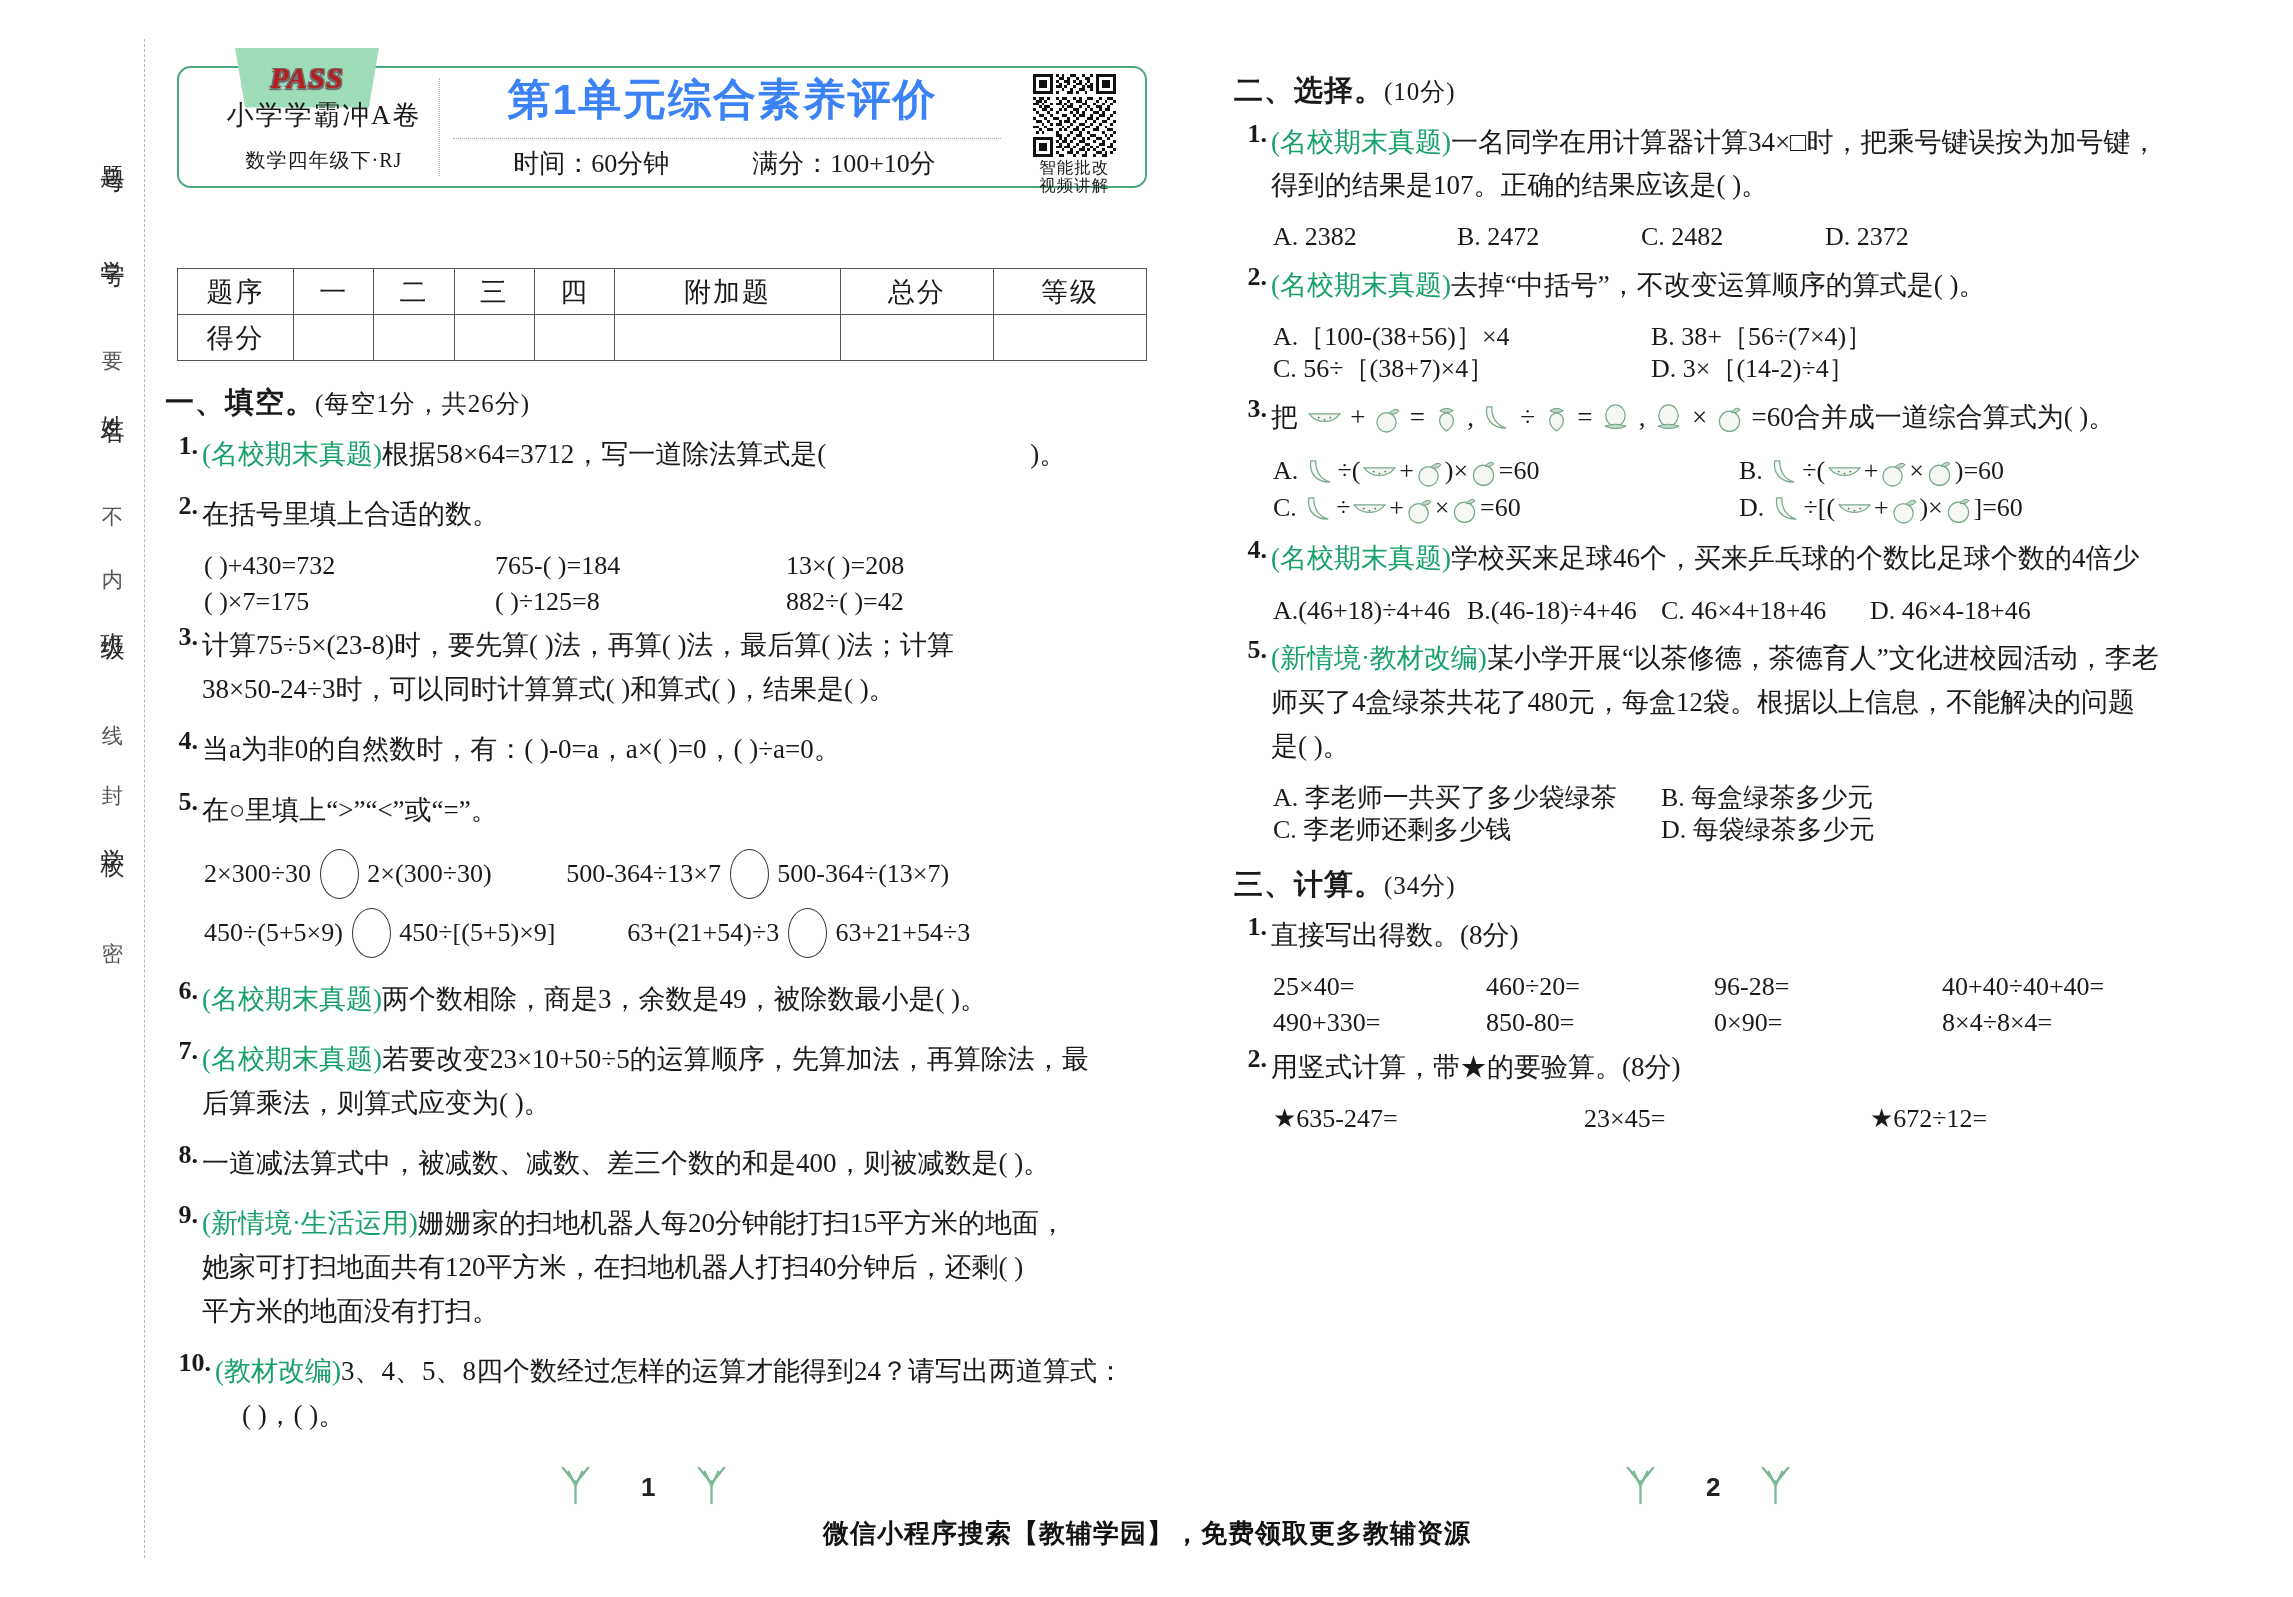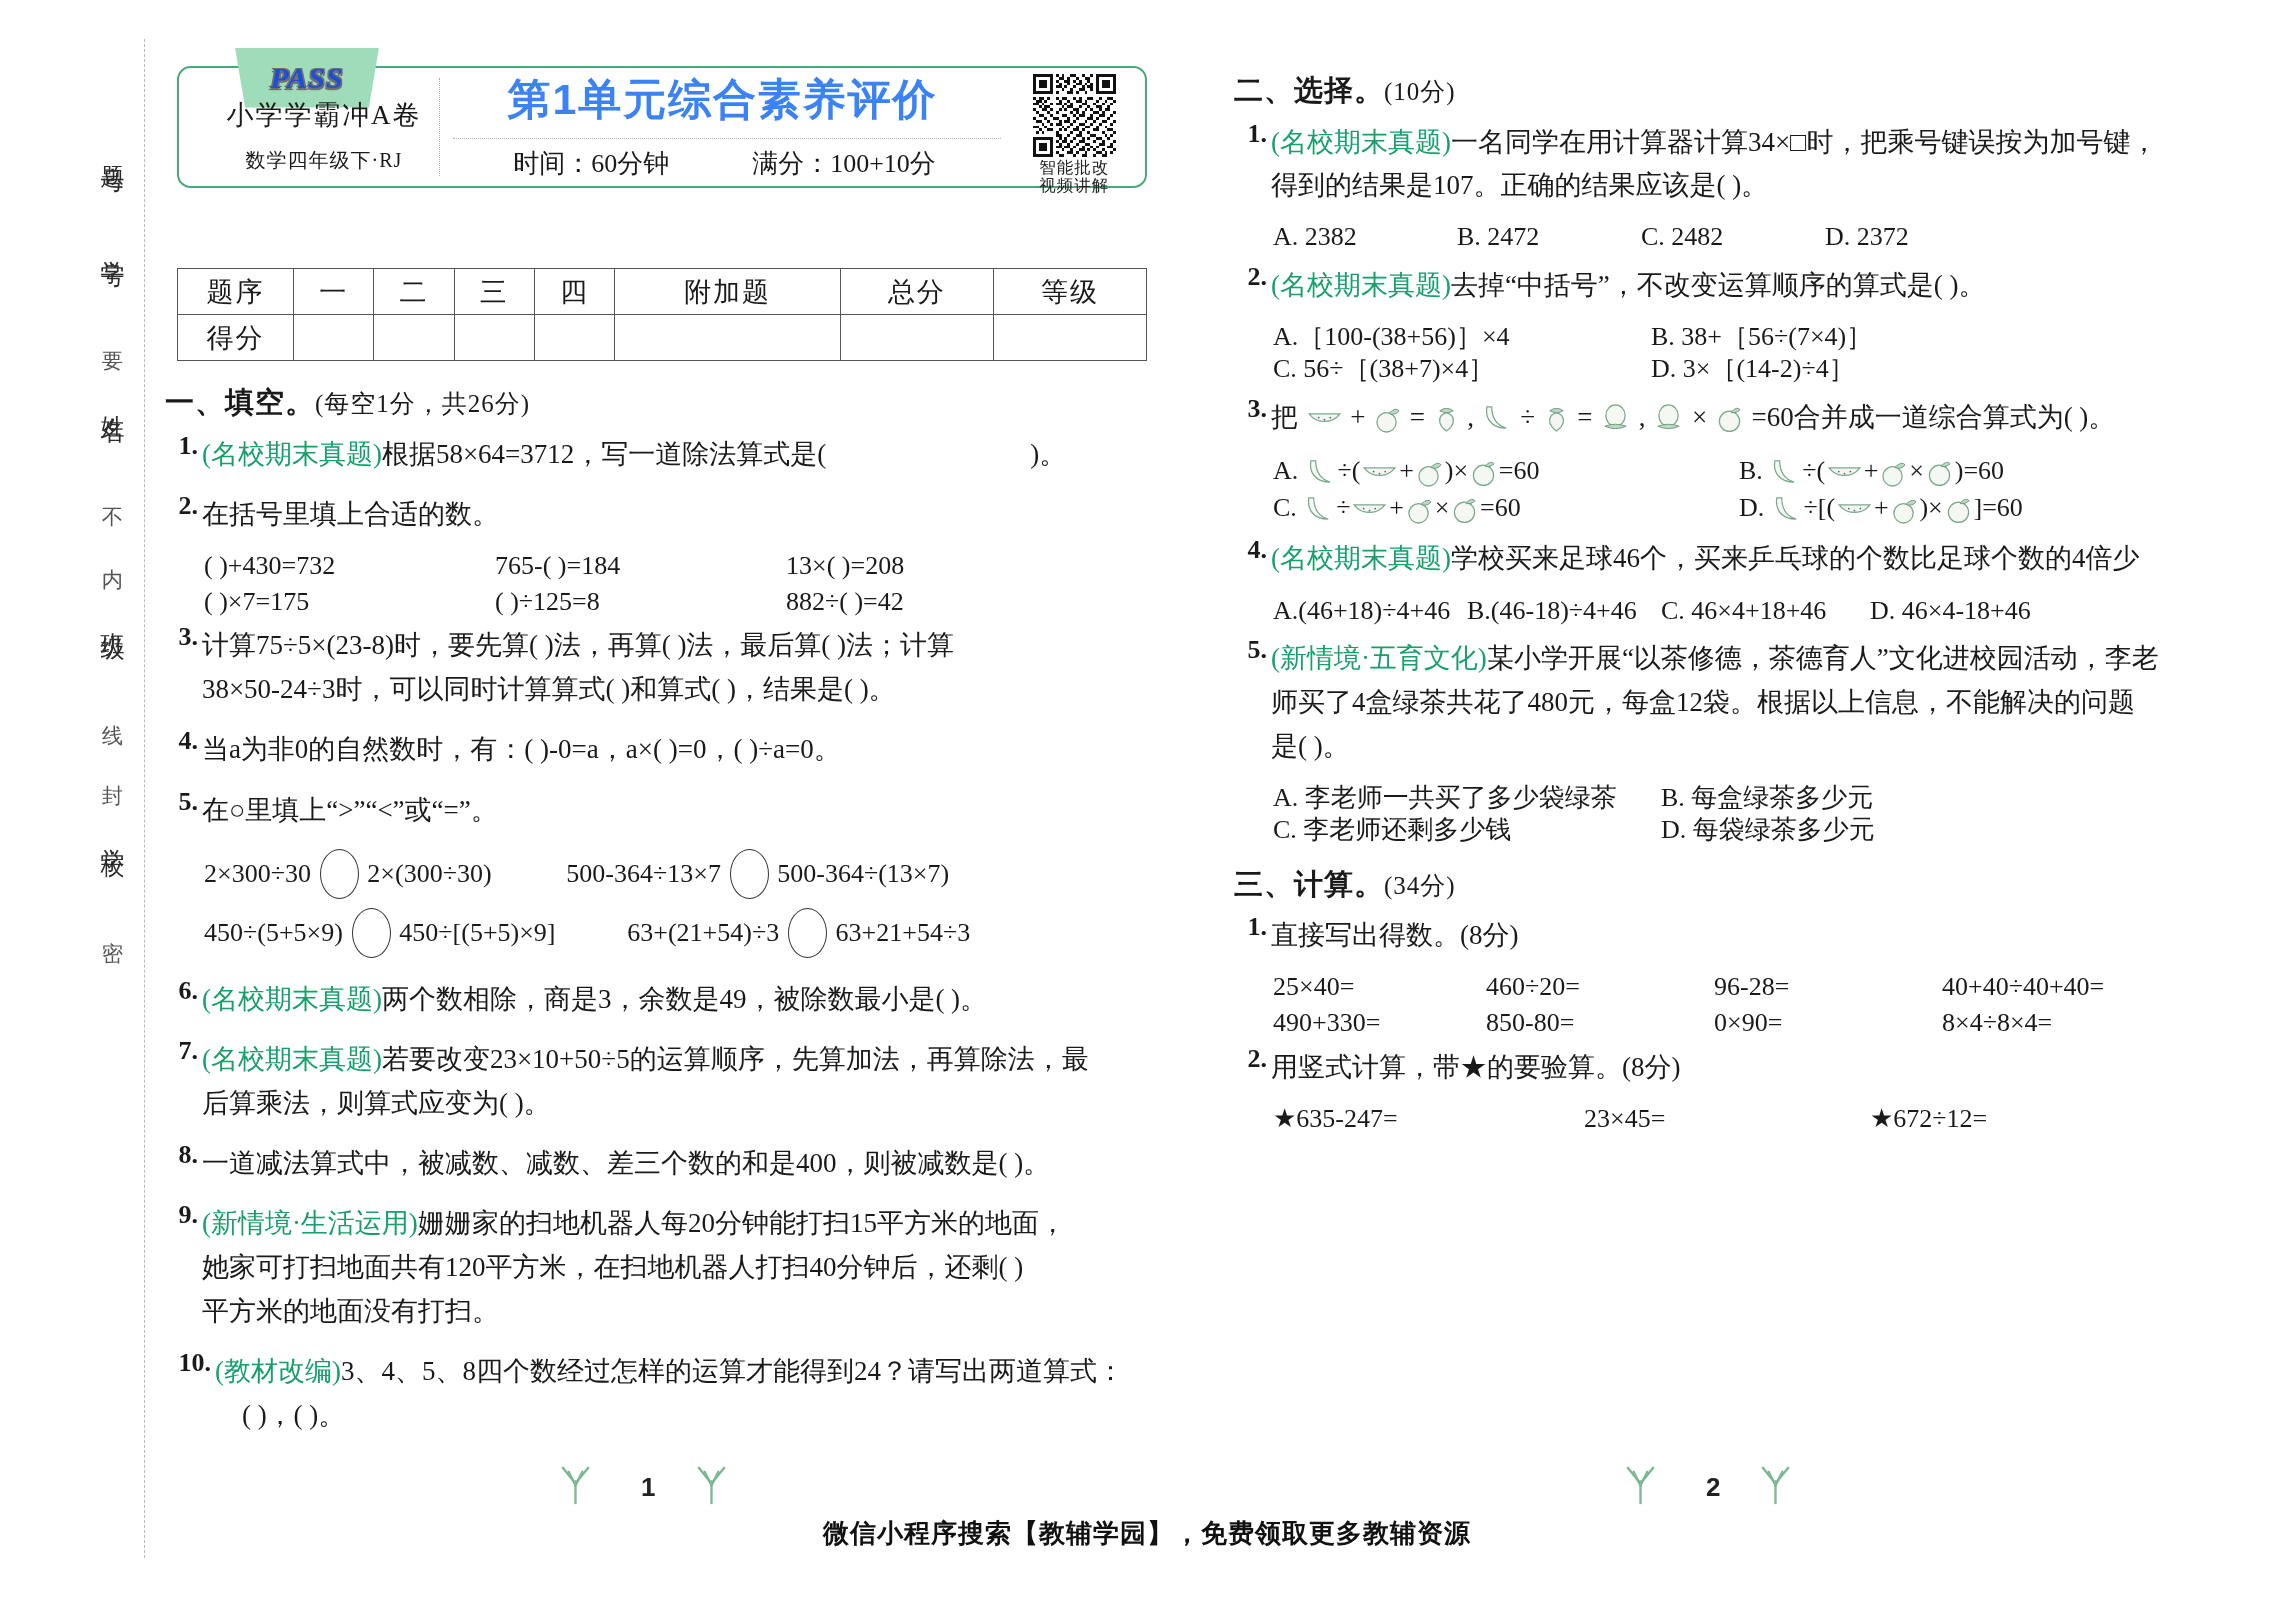--- a/index.html
+++ b/index.html
@@ -55,21 +55,21 @@
     left: 56px; top: -20.4px;
     width: 144px; height: 60px;
     background: #9fdcb9;
     clip-path: polygon(0 0, 100% 0, 93% 100%, 7% 100%);
     display: flex; align-items: center; justify-content: center;
   }
   .pass-text {
     font-family: "Liberation Serif", serif;
     font-weight: bold; font-style: italic;
     font-size: 30px;
-    color: #1d4ed8;
+    color: #b91c1c;
     letter-spacing: 1px;
     text-shadow:
       -1.5px -1.5px 0 #6f6f6f, 1.5px -1.5px 0 #6f6f6f,
       -1.5px 1.5px 0 #6f6f6f, 1.5px 1.5px 0 #6f6f6f,
        0 1.9px 1.9px rgba(0,0,0,.35);
   }
   .hdr-left {
     position: absolute;
     left: 16px; top: 29px;
     width: 258px;
@@ -766,21 +766,21 @@
     </div>
     <div class="opts">
       <span style="width:194px">A.(46+18)÷4+46</span>
       <span style="width:194px">B.(46-18)÷4+46</span>
       <span style="width:209px">C. 46×4+18+46</span>
       <span>D. 46×4-18+46</span>
     </div>
 
     <div class="q" style="margin-top:13.6px">
       <span class="q-num">5.</span>
-      <span class="q-body"><span class="tag">(新情境·五育文化)</span><span>某小学开展“以茶修德，茶德育人”文化进校园活动，李老</span><br><span>师买了4盒绿茶共花了480元，每盒12袋。根据以上信息，不能解决的问题</span><br><span>是(       )。</span></span>
+      <span class="q-body"><span class="tag">(新情境·教材改编)</span><span>某小学开展“以茶修德，茶德育人”文化进校园活动，李老</span><br><span>师买了4盒绿茶共花了480元，每盒12袋。根据以上信息，不能解决的问题</span><br><span>是(       )。</span></span>
     </div>
     <div class="opts">
       <span style="width:388px">A. 李老师一共买了多少袋绿茶</span>
       <span>B. 每盒绿茶多少元</span>
     </div>
     <div class="opts">
       <span style="width:388px">C. 李老师还剩多少钱</span>
       <span>D. 每袋绿茶多少元</span>
     </div>
 

